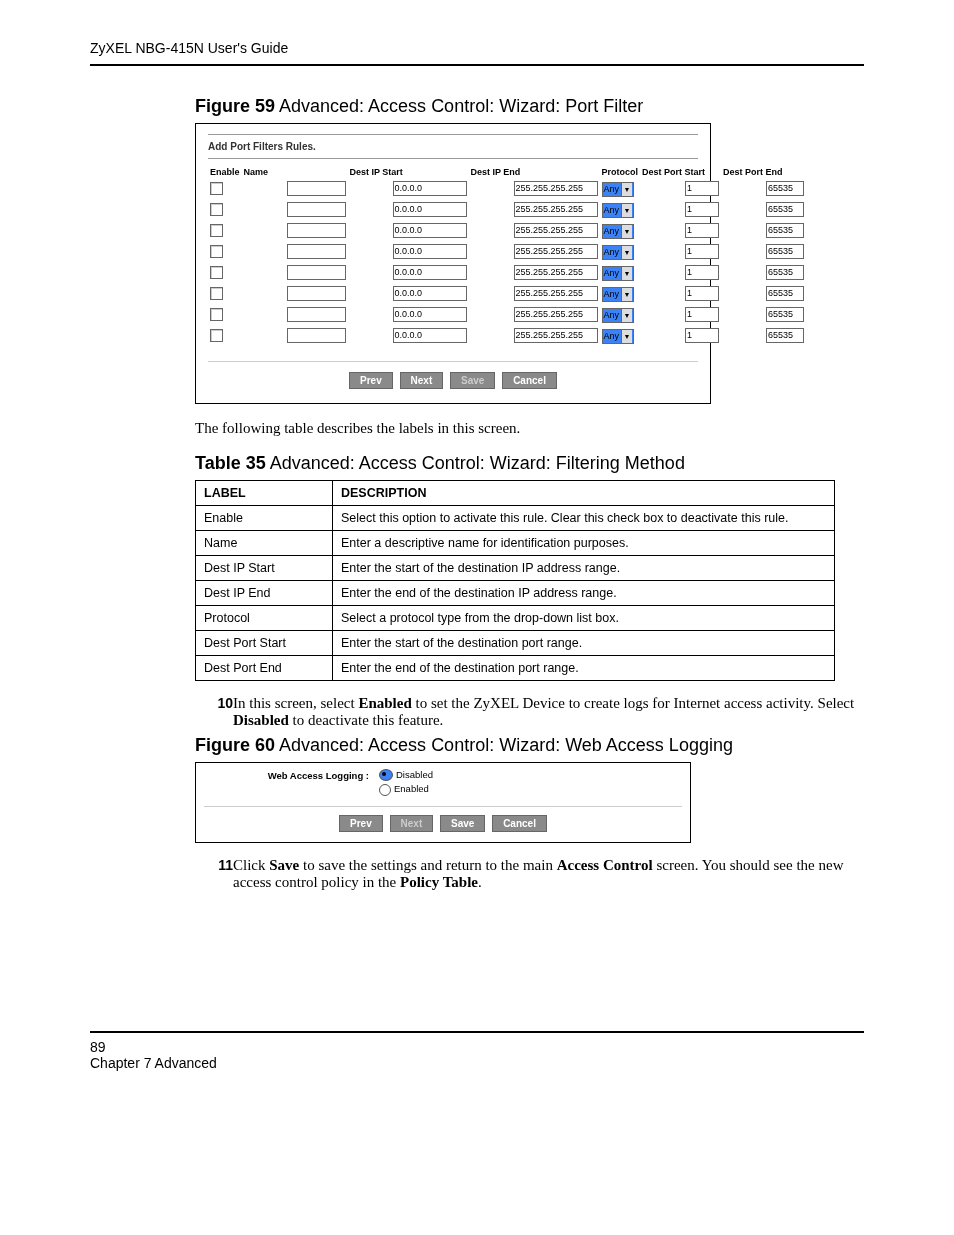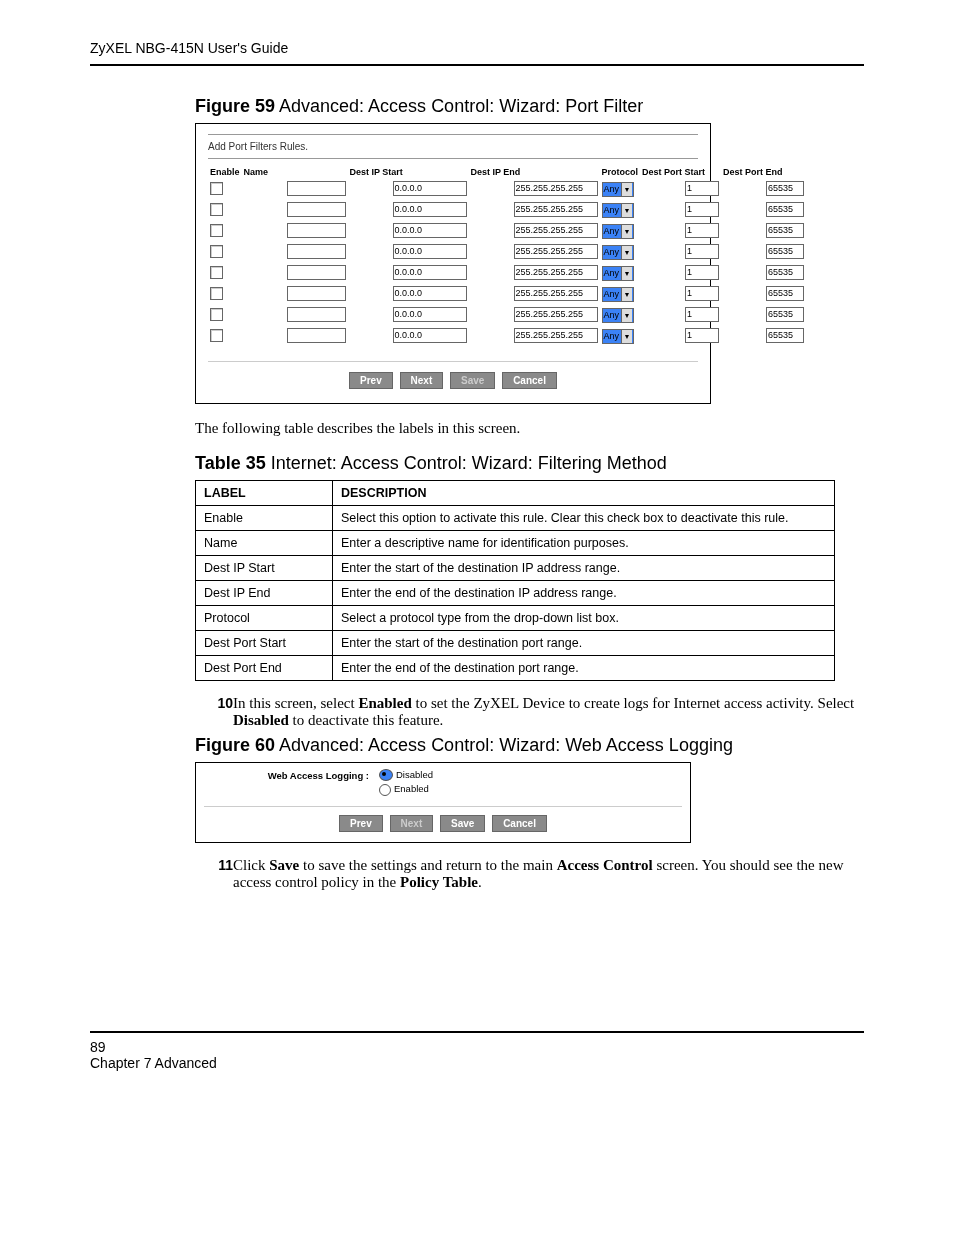--- a/index.html
+++ b/index.html
@@ -41,21 +41,21 @@
   .fig-title {
     font-weight: bold;
     font-size: 11px;
     letter-spacing: 0.5px;
     margin-bottom: 8px;
   }
   .fig-sub {
     border-top: 1px solid #999;
     border-bottom: 1px solid #999;
     padding: 6px 0;
-    font-weight: normal;
+    font-weight: bold;
     color: #333;
     margin-bottom: 6px;
   }
   .fig-desc { font-size: 9px; margin-bottom: 10px; }
   .pf-head th {
     text-align: left;
     font-size: 9px;
     font-weight: bold;
     padding: 2px 2px;
     vertical-align: top;
@@ -320,21 +320,21 @@
       <span class="btn">Prev</span>
       <span class="btn">Next</span>
       <span class="btn btn-dis">Save</span>
       <span class="btn">Cancel</span>
     </div>
   </div>
 
   <p class="para">The following table describes the labels in this screen.</p>
 
   <div class="fig-caption">
-    <b>Table 35</b><span>   Internet: Access Control: Wizard: Filtering Method</span>
+    <b>Table 35</b><span>   Advanced: Access Control: Wizard: Filtering Method</span>
   </div>
 
   <table class="desc-table">
     <tbody>
         <tr>
       <th style="width:120px">LABEL</th>
       <th>DESCRIPTION</th>
     </tr>
     </tbody>
       <tbody id="t35-rows">

